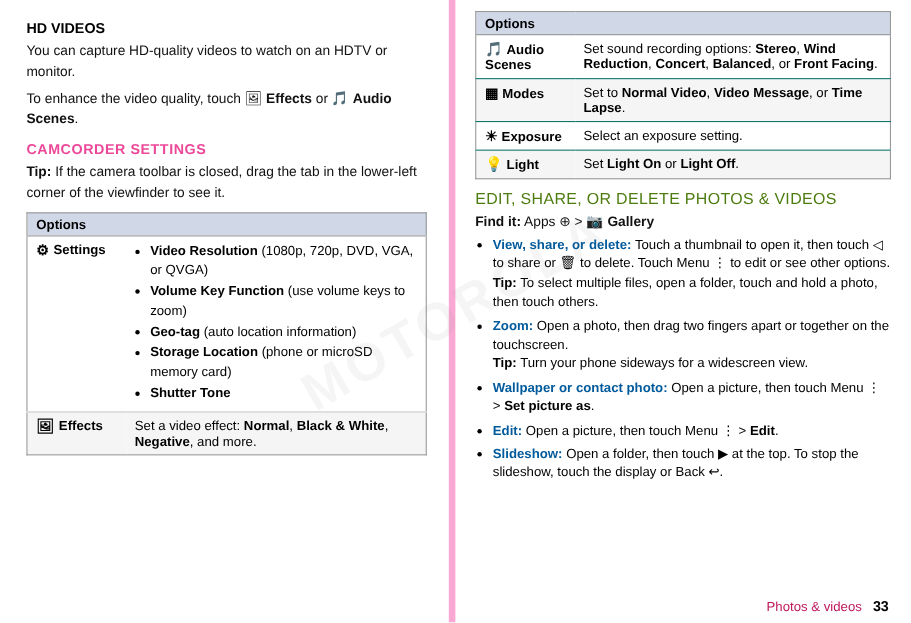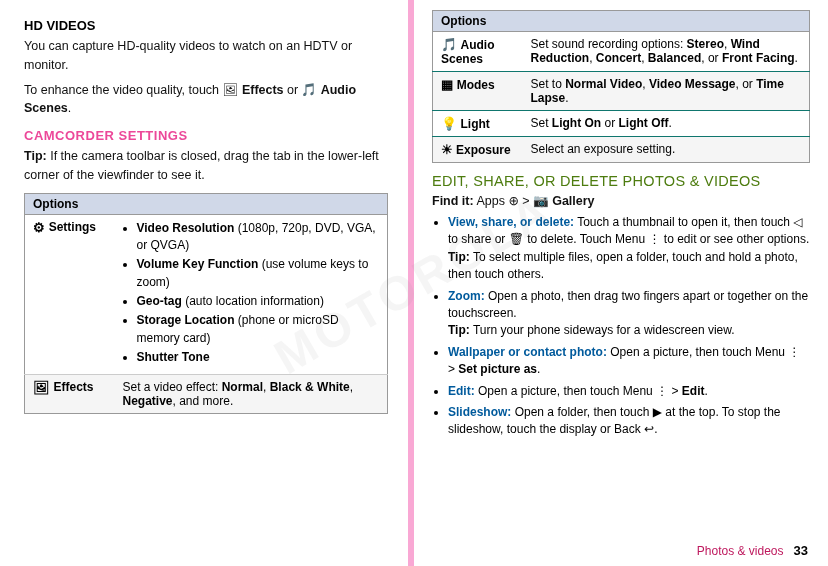--- a/index.html
+++ b/index.html
@@ -345,37 +345,37 @@
               <span><b>Modes</b></span>
             </div>
           </td>
           <td>
             Set to <b>Normal Video</b>, <b>Video Message</b>, or <b>Time Lapse</b>.
           </td>
         </tr>
         <tr>
           <td class="icon-cell">
             <div class="icon-row">
+              <span class="cell-icon">☀</span>
+              <span><b>Exposure</b></span>
+            </div>
+          </td>
+          <td>
+            Select an exposure setting.
+          </td>
+        </tr>
+        <tr>
+          <td class="icon-cell">
+            <div class="icon-row">
               <span class="cell-icon">💡</span>
               <span><b>Light</b></span>
             </div>
           </td>
           <td>
             Set <b>Light On</b> or <b>Light Off</b>.
-          </td>
-        </tr>
-        <tr>
-          <td class="icon-cell">
-            <div class="icon-row">
-              <span class="cell-icon">☀</span>
-              <span><b>Exposure</b></span>
-            </div>
-          </td>
-          <td>
-            Select an exposure setting.
           </td>
         </tr>
       </tbody>
     </table>
 
     <div class="edit-heading">EDIT, SHARE, OR DELETE PHOTOS &amp; VIDEOS</div>
 
     <p class="find-text">
       <b>Find it:</b> Apps ⊕ &gt; <span>📷</span> <b>Gallery</b>
     </p>

